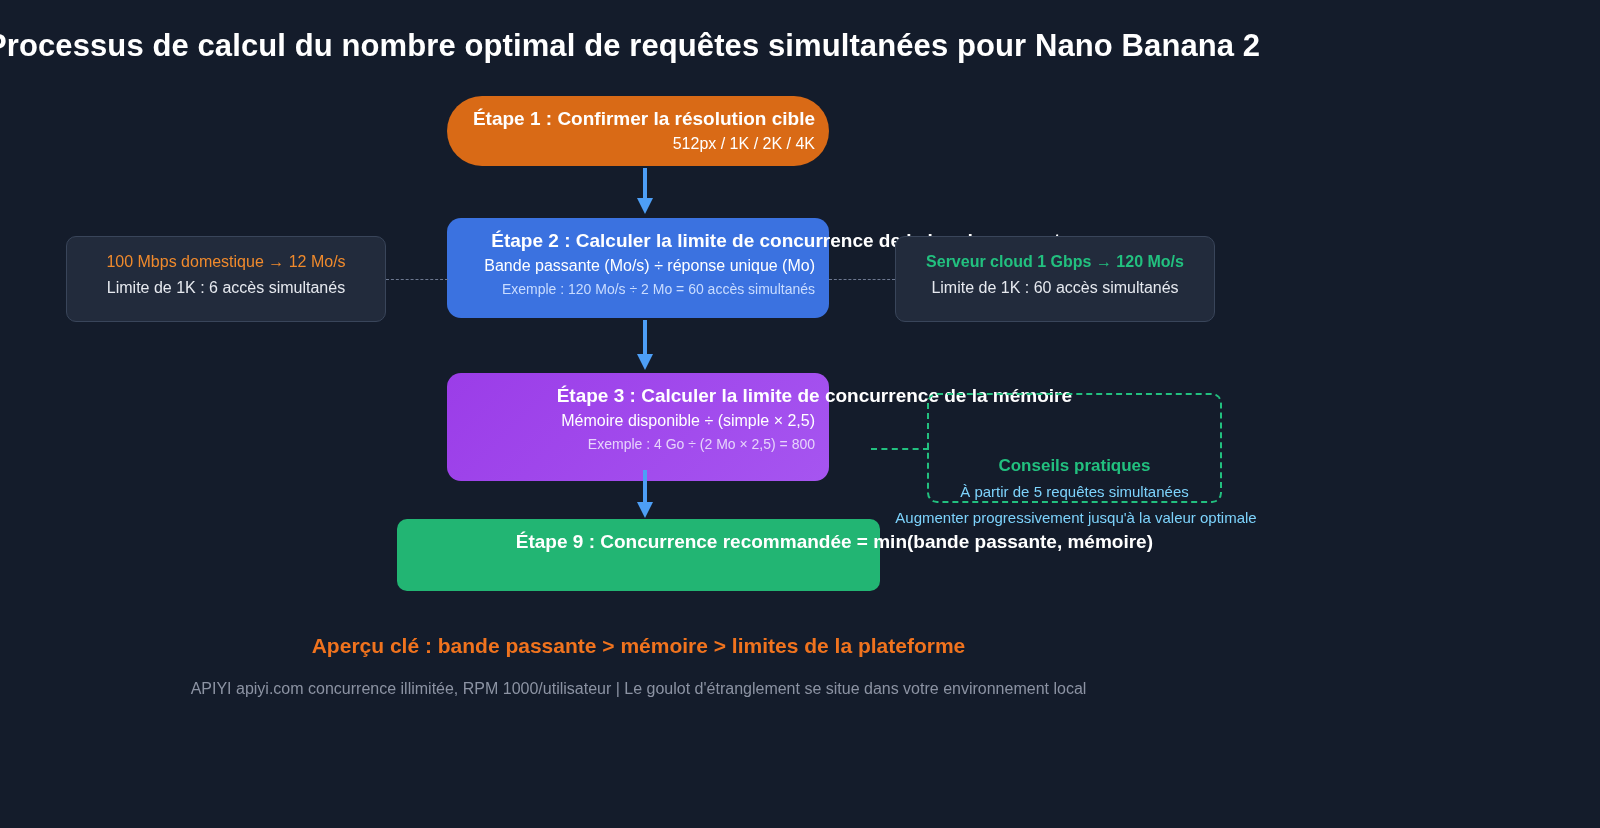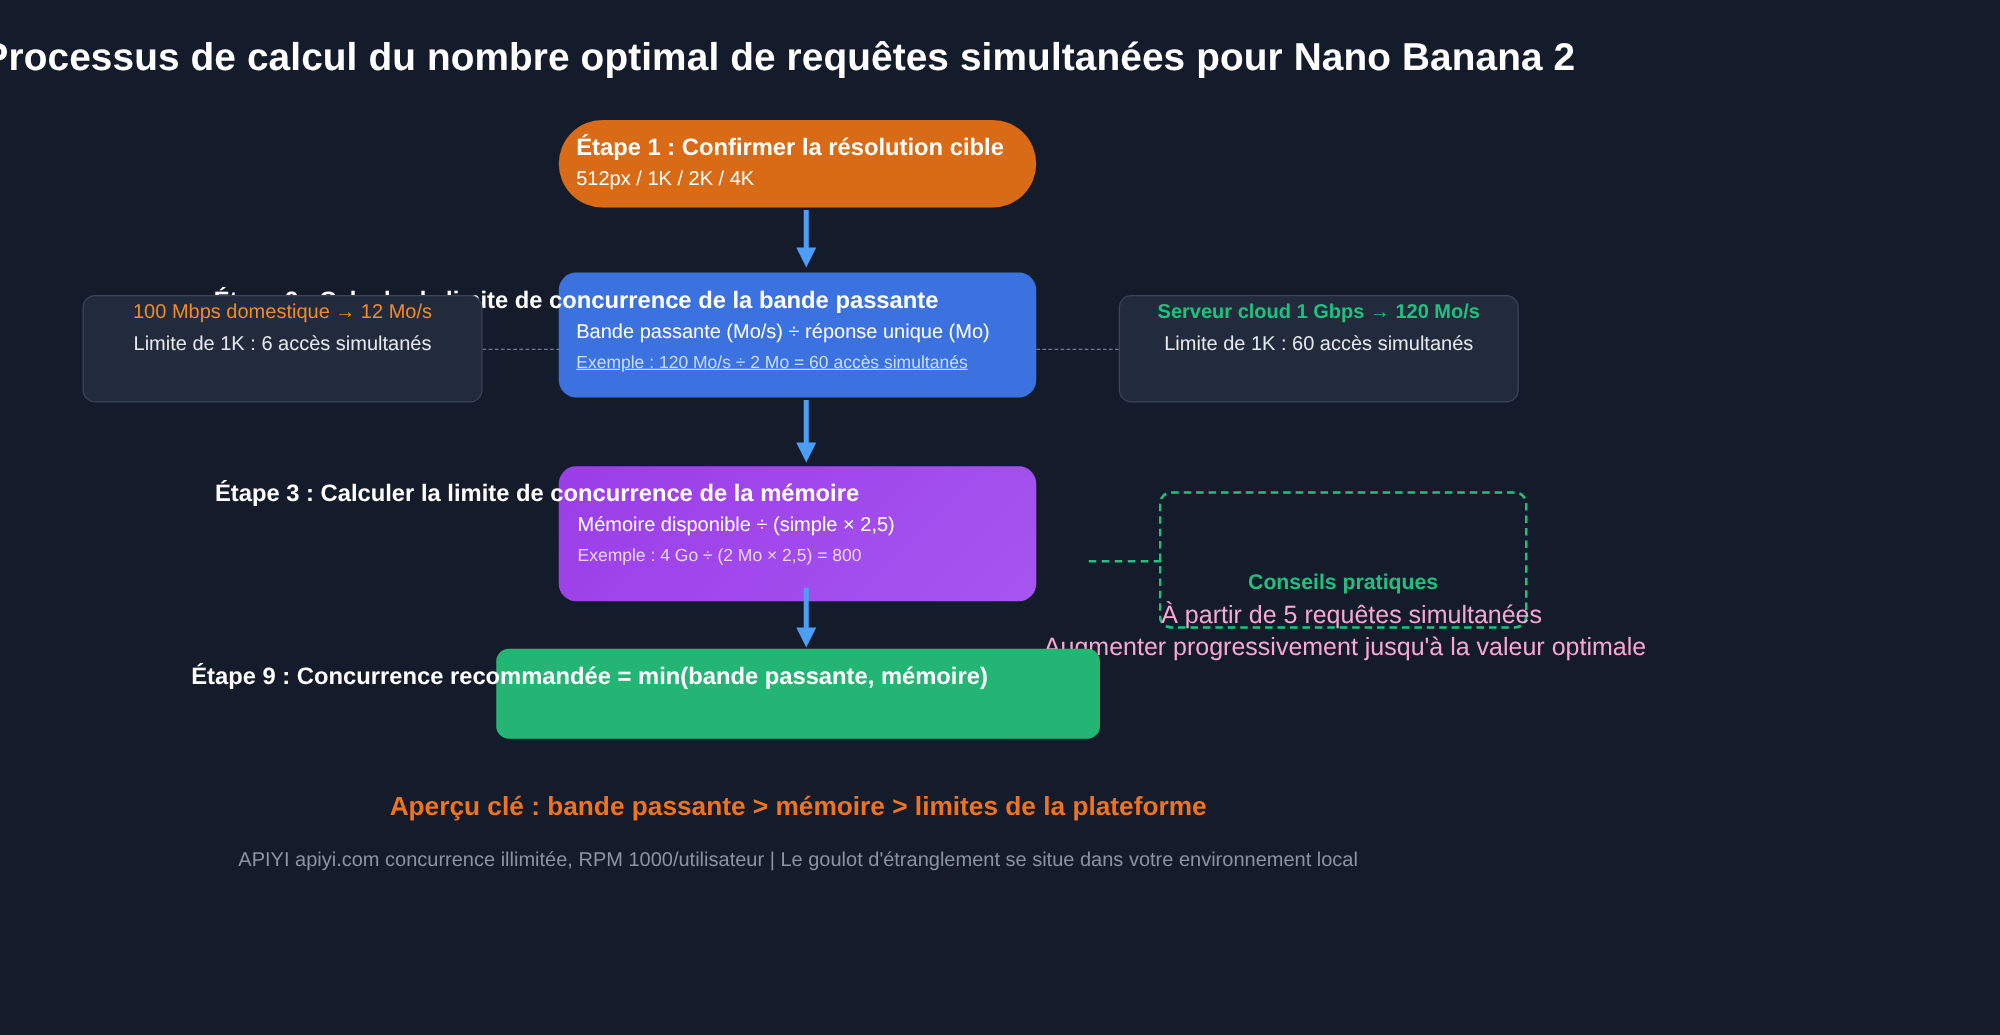--- a/index.html
+++ b/index.html
@@ -33,21 +33,21 @@
     font-weight: bold;
     color: #ffffff;
     letter-spacing: 0.1px;
     white-space: nowrap;
   }
 
   
   .node {
     position: absolute;
     border-radius: 14px;
-    text-align: left;
+    text-align: right;
     box-sizing: border-box;
     padding: 10px 14px;
   }
   .node .line1 {
     font-size: 19px;
     font-weight: bold;
     color: #ffffff;
     white-space: nowrap;
     line-height: 26px;
   }
@@ -80,21 +80,21 @@
     border-radius: 36px;
     padding-top: 10px;
   }
   #node2 {
     left: 447px;
     top: 218px;
     width: 382px;
     height: 100px;
     background: #3b72e0;
   }
-  #node2 .line3 { color: #c9dcff; text-decoration: underline; }
+  #node2 .line3 { color: #c9dcff; }
   #node3 {
     left: 447px;
     top: 373px;
     width: 382px;
     height: 108px;
     background: linear-gradient(135deg, #9b3de8, #a655f0);
     padding-left: 15px;
   }
   #node3 .line3 { color: #e7d4fb; }
   #node4 {
@@ -112,21 +112,21 @@
     position: absolute;
     width: 22px;
   }
 
   
   .side-card {
     position: absolute;
     background: #222b3c;
     border: 1px solid #39455a;
     border-radius: 10px;
-    padding: 0 16px;
+    padding: 12px 16px;
     box-sizing: border-box;
     text-align: center;
   }
   .side-card .head {
     font-size: 16px;
     line-height: 26px;
     white-space: nowrap;
   }
   .side-card .sub {
     font-size: 16px;
@@ -171,22 +171,22 @@
     padding-top: 14px;
   }
   #tips .tips-title {
     font-size: 17px;
     font-weight: bold;
     color: #22c07f;
     line-height: 26px;
     margin-top: 44px;
   }
   #tips .tips-line {
-    font-size: 20px;
-    color: #f9a8d4;
+    font-size: 15px;
+    color: #7dd3fc;
     line-height: 26px;
     white-space: nowrap;
   }
   #tips .tips-line.wide-l {
     position: relative;
     width: 700px;
     margin-left: -203px;
   }
   #conn-tips { left: 871px; top: 448px; width: 58px; border-top: 2px dashed #22c07f; }
 

